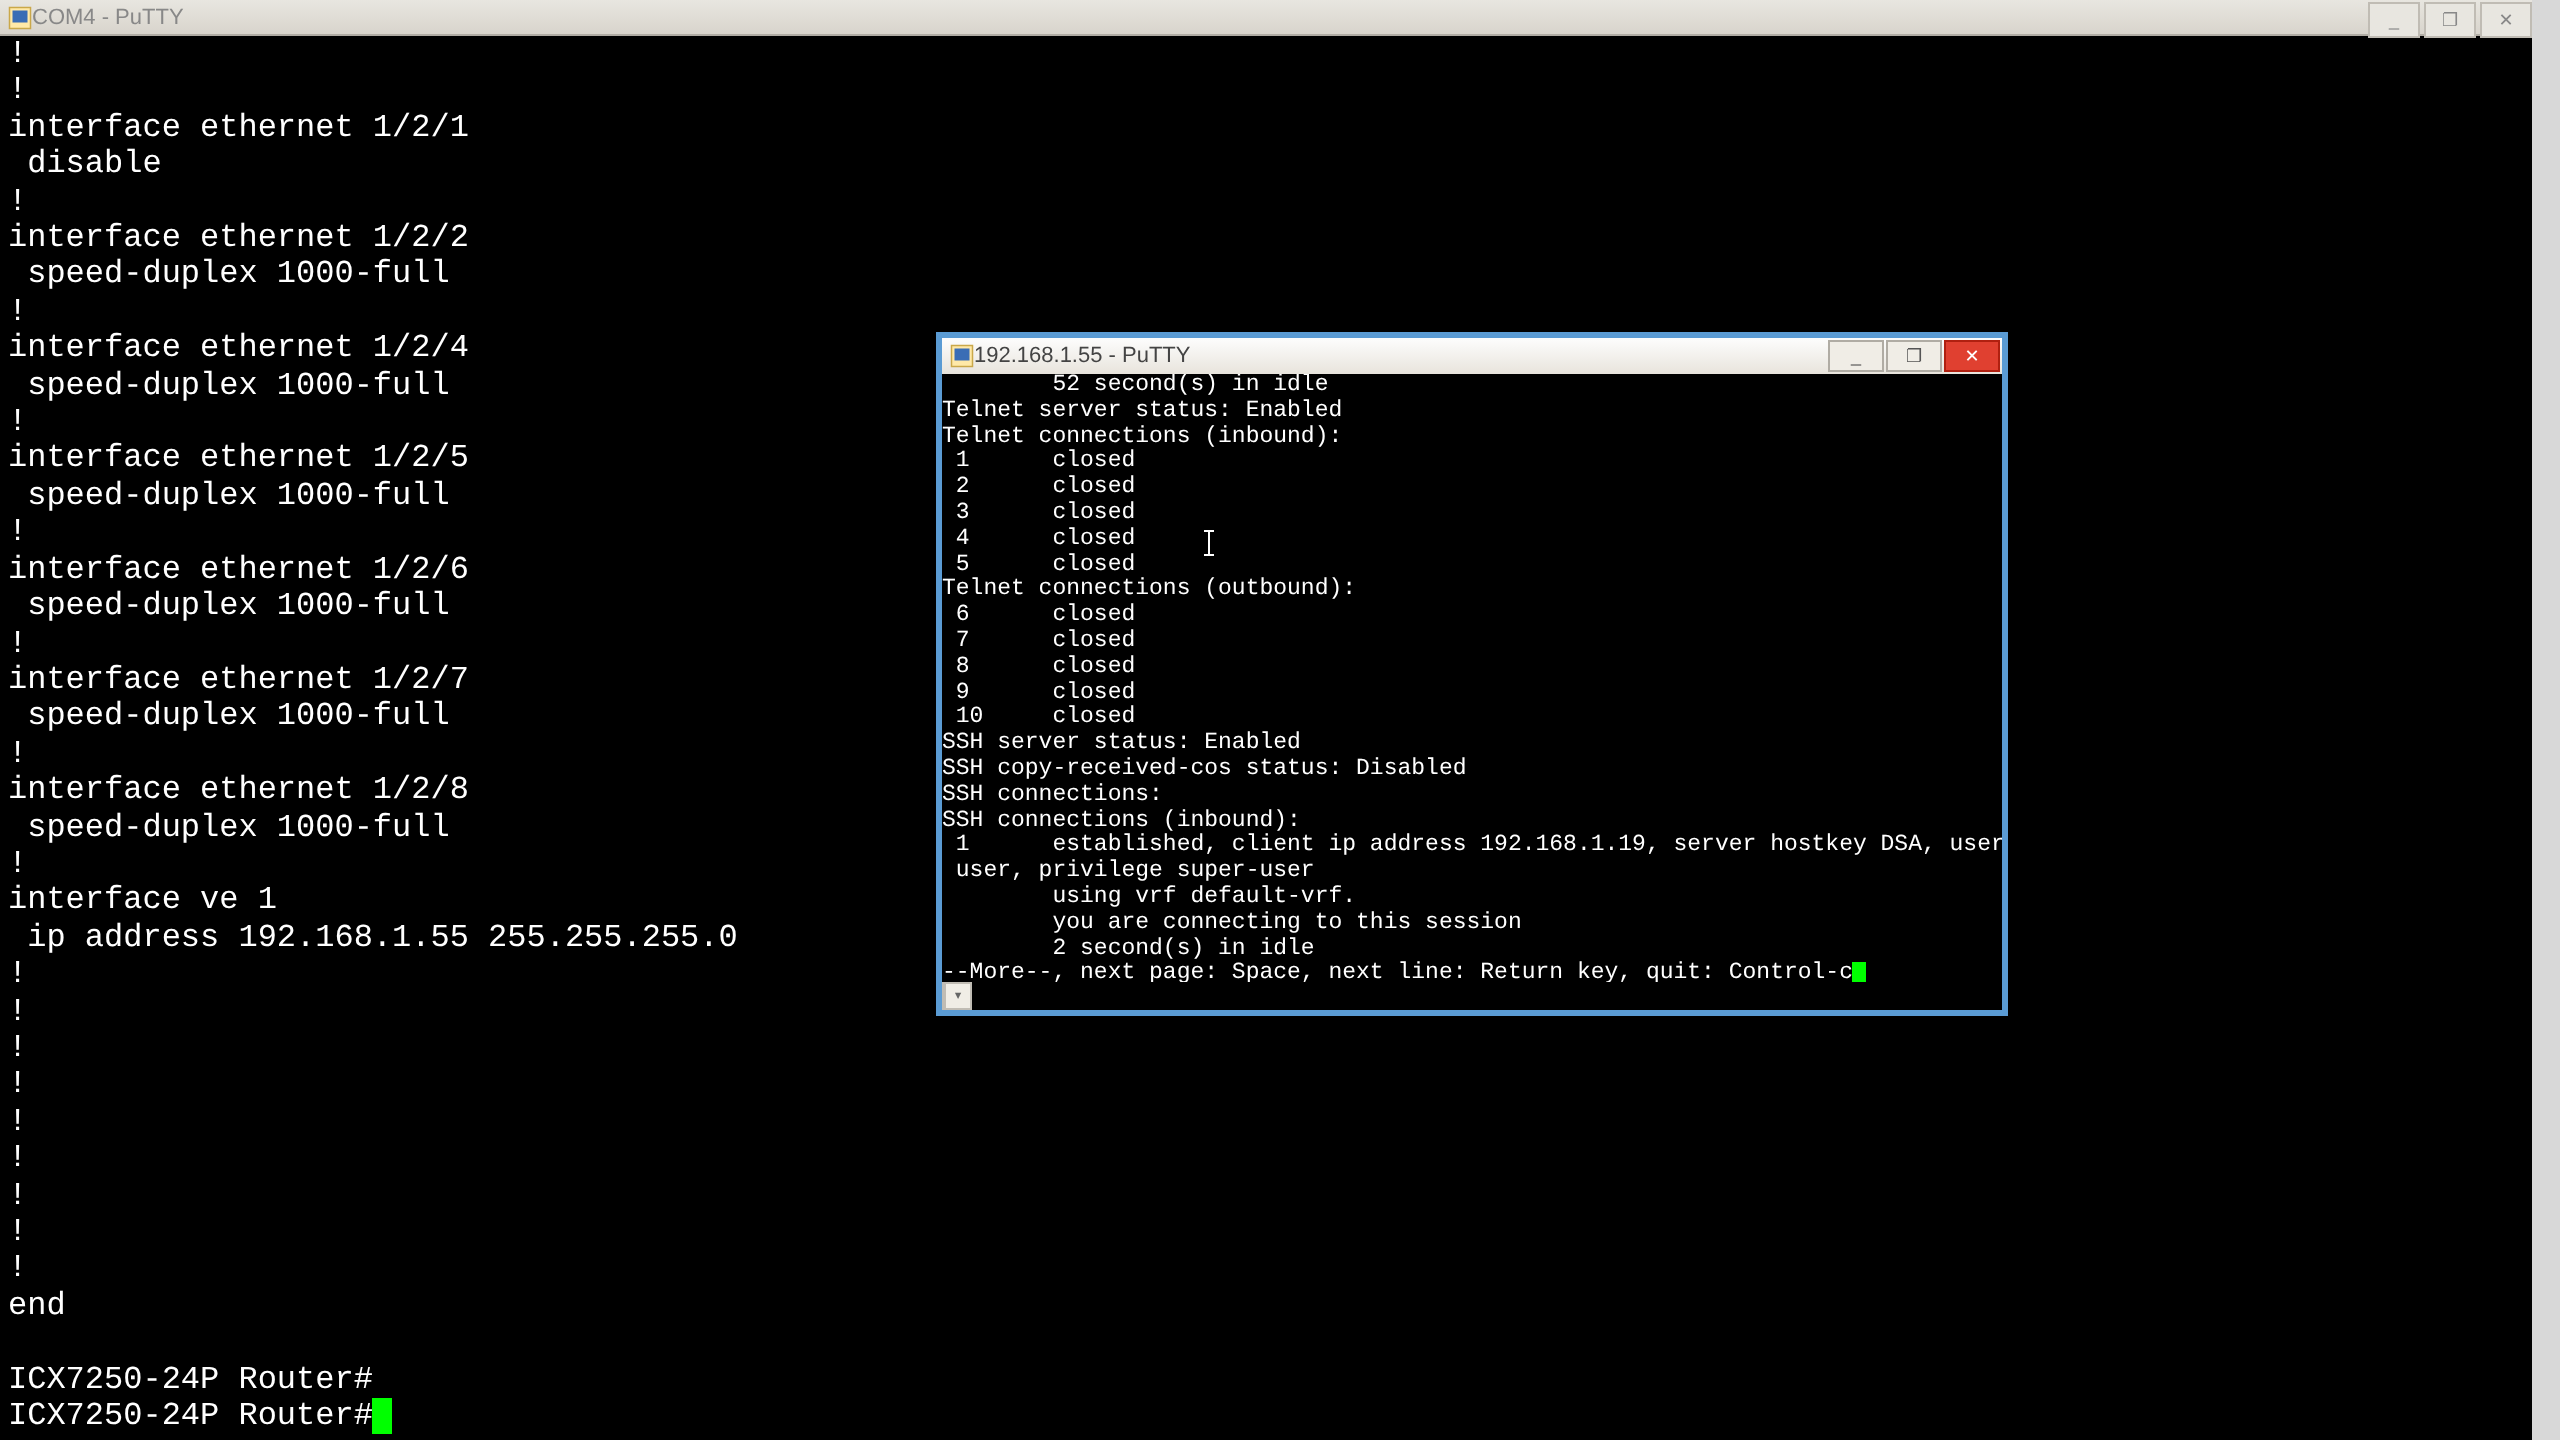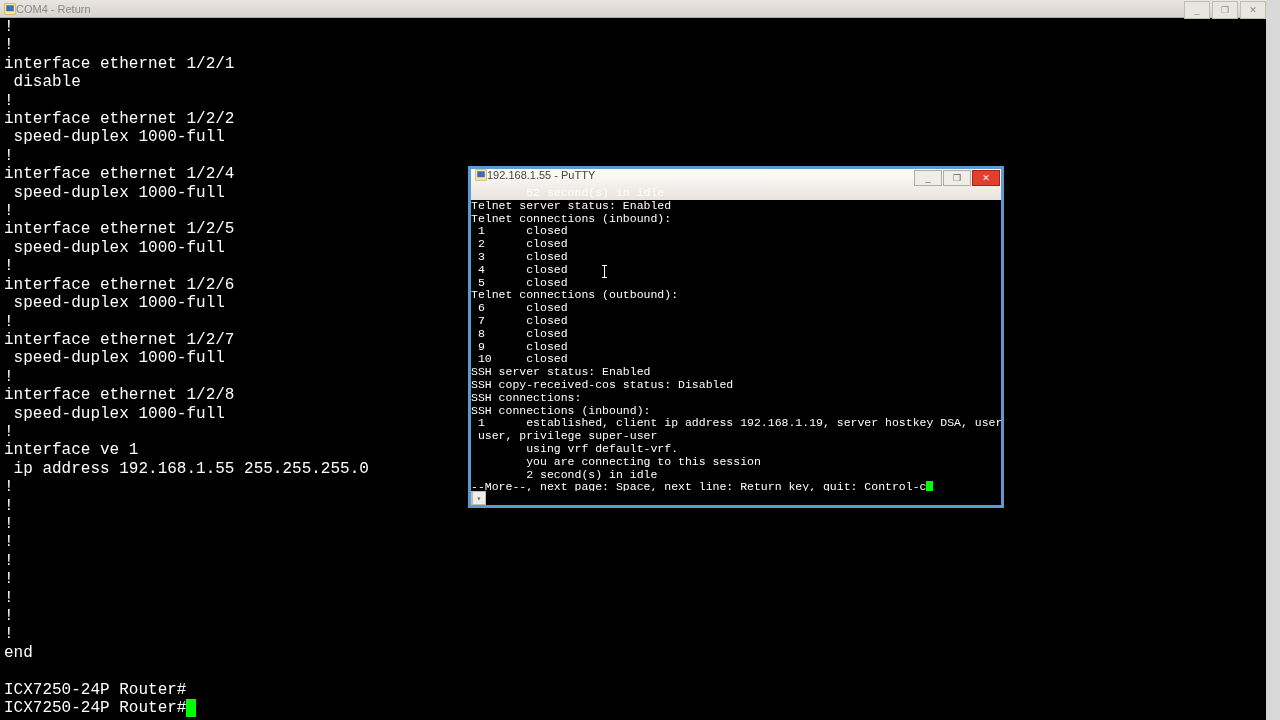--- a/index.html
+++ b/index.html
@@ -92,23 +92,24 @@
     top: 166px;
     width: 536px;
     height: 342px;
     background: #000;
     border: 3px solid #5a9bd4;
     border-top-width: 3px;
     box-shadow: 0 6px 20px rgba(0,0,0,0.6);
     box-sizing: border-box;
   }
   .fg-titlebar {
-    height: 31px;
+    height: 18px;
     background: linear-gradient(#fdfdfd, #e8e4dc);
     display: flex;
+    align-items: center;
     font-family: "Segoe UI", Tahoma, sans-serif;
     font-size: 11px;
     color: #444;
     padding-left: 4px;
     box-sizing: border-box;
     position: relative;
   }
   .fg-winbtns {
     display: flex;
     height: 100%;
@@ -221,21 +222,21 @@
 <div class="desktop-sliver"></div>
 
 <div class="bg-window">
   <div class="bg-titlebar">
     <span class="putty-icon">
       <svg viewBox="0 0 16 16">
           <rect x="1" y="1" width="14" height="14" fill="#ffe9a8" stroke="#caa84a"></rect>
           <rect x="3" y="3" width="10" height="8" fill="#3a6db5"></rect>
         </svg>
     </span>
-    <span class="win-title">COM4 - Return</span>
+    <span class="win-title">COM4 - PuTTY</span>
     <div class="bg-winbtns">
       <div class="bg-winbtn">_</div>
       <div class="bg-winbtn">❐</div>
       <div class="bg-winbtn">✕</div>
     </div>
   </div>
   <div class="bg-term" id="bg-term">!
 !
 interface ethernet 1/2/1
  disable

